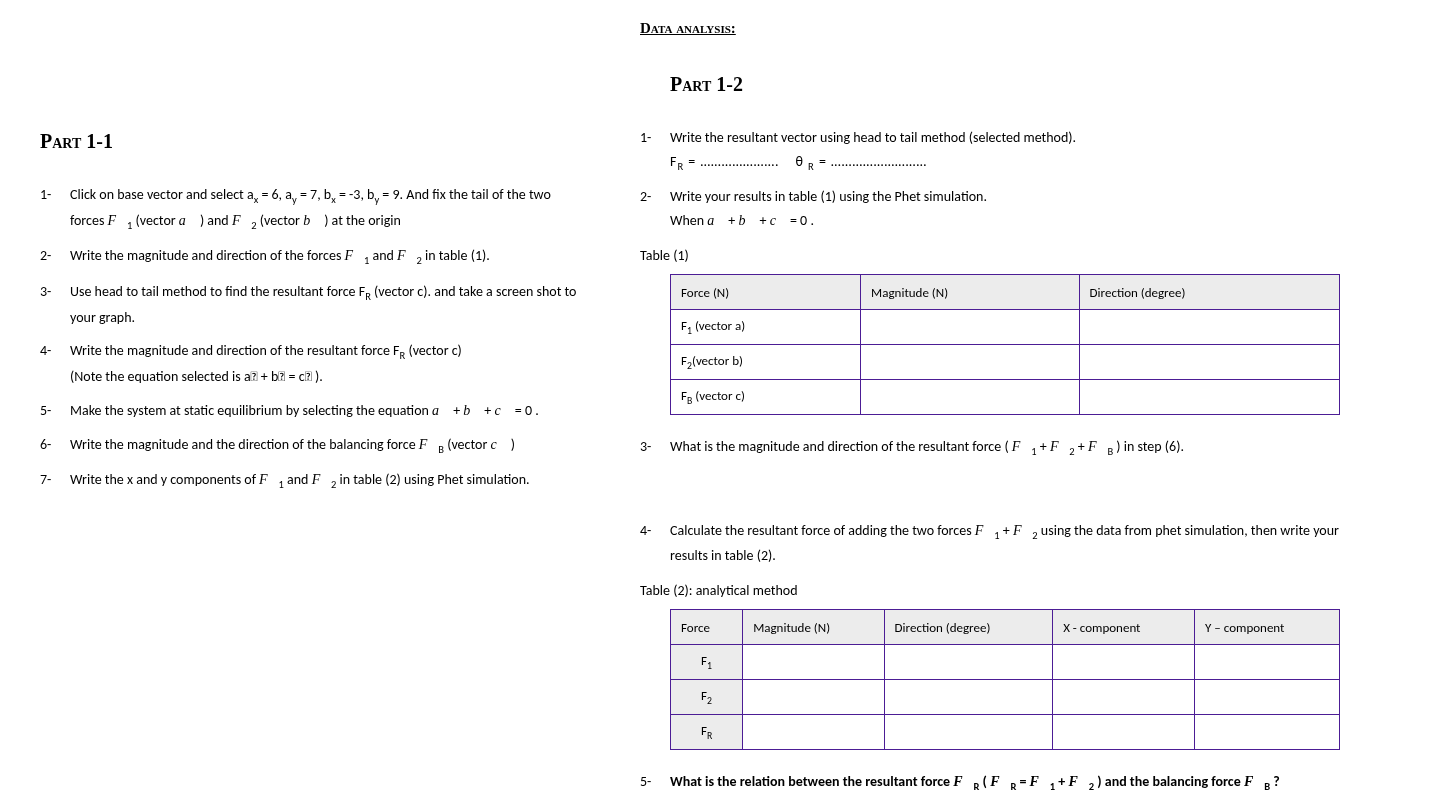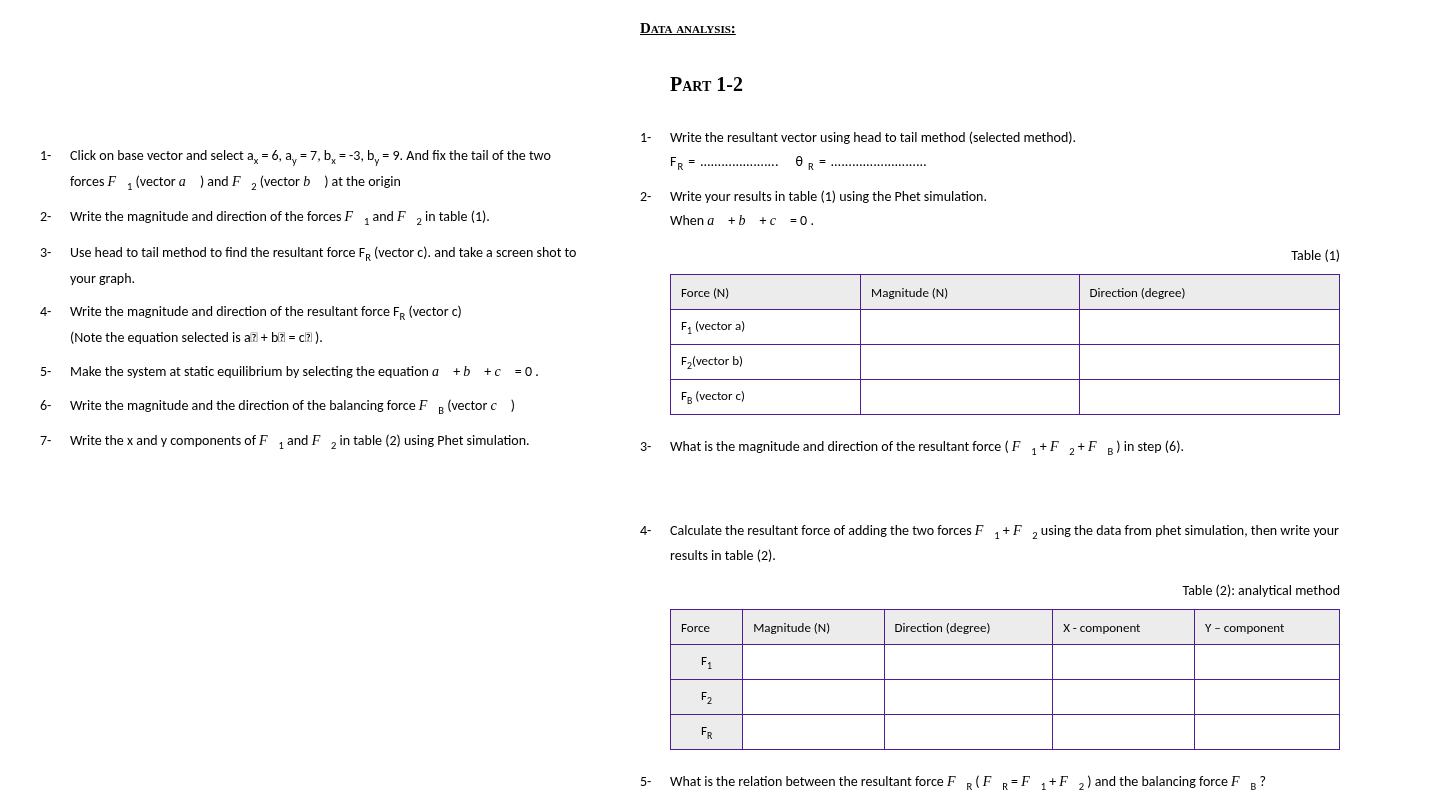--- a/index.html
+++ b/index.html
@@ -65,34 +65,35 @@
     text-align: left;
     font-size: 13px;
     height: 22px;
   }
   th {
     background: #ececec;
     font-weight: normal;
   }
   .shaded { background: #ececec; }
   .caption {
-    text-align: right;
+    text-align: left;
     margin: 4px 0;
     font-size: 14px;
   }
   .vec { font-style: italic; font-family: 'Times New Roman', serif; }
   .sub { font-size: 0.75em; vertical-align: sub; }
   .spacer { height: 30px; }
 </style>
 </head>
 <body>
 
 <div class="page">
 
   <div class="col col-left">
+    <div class="part-title">Part 1-1</div>
 
     <ol class="qlist">
       <li>
         Click on base vector and select a<span class="sub">x</span> = 6, a<span class="sub">y</span> = 7, b<span class="sub">x</span> = -3, b<span class="sub">y</span> = 9. And fix the tail of the two forces <span class="vec">F⃗</span><span class="sub">1</span>
         (vector <span class="vec">a⃗</span> ) and <span class="vec">F⃗</span><span class="sub">2</span> (vector <span class="vec">b⃗</span> ) at the origin
       </li>
       <li>
         Write the magnitude and direction of the forces <span class="vec">F⃗</span><span class="sub">1</span> and <span class="vec">F⃗</span><span class="sub">2</span> in table (1).
       </li>
       <li>
@@ -196,21 +197,21 @@
       <tr>
         <td class="shaded" style="text-align:center">F<span class="sub">R</span></td>
         <td></td>
             <td></td>
             <td></td>
             <td></td>
       </tr>
     </tbody>
       </table>
 
-    <ol class="qlist" style="counter-reset: item 4;">
+    <ol class="qlist" style="counter-reset: item 4; font-weight: bold;">
       <li>
         What is the relation between the resultant force <span class="vec">F⃗</span><span class="sub">R</span> ( <span class="vec">F⃗</span><span class="sub">R</span> = <span class="vec">F⃗</span><span class="sub">1</span> + <span class="vec">F⃗</span><span class="sub">2</span> ) and the balancing force <span class="vec">F⃗</span><span class="sub">B</span> ?
       </li>
     </ol>
     <div style="height:15px"></div>
 
   </div>
 
 </div>
 

